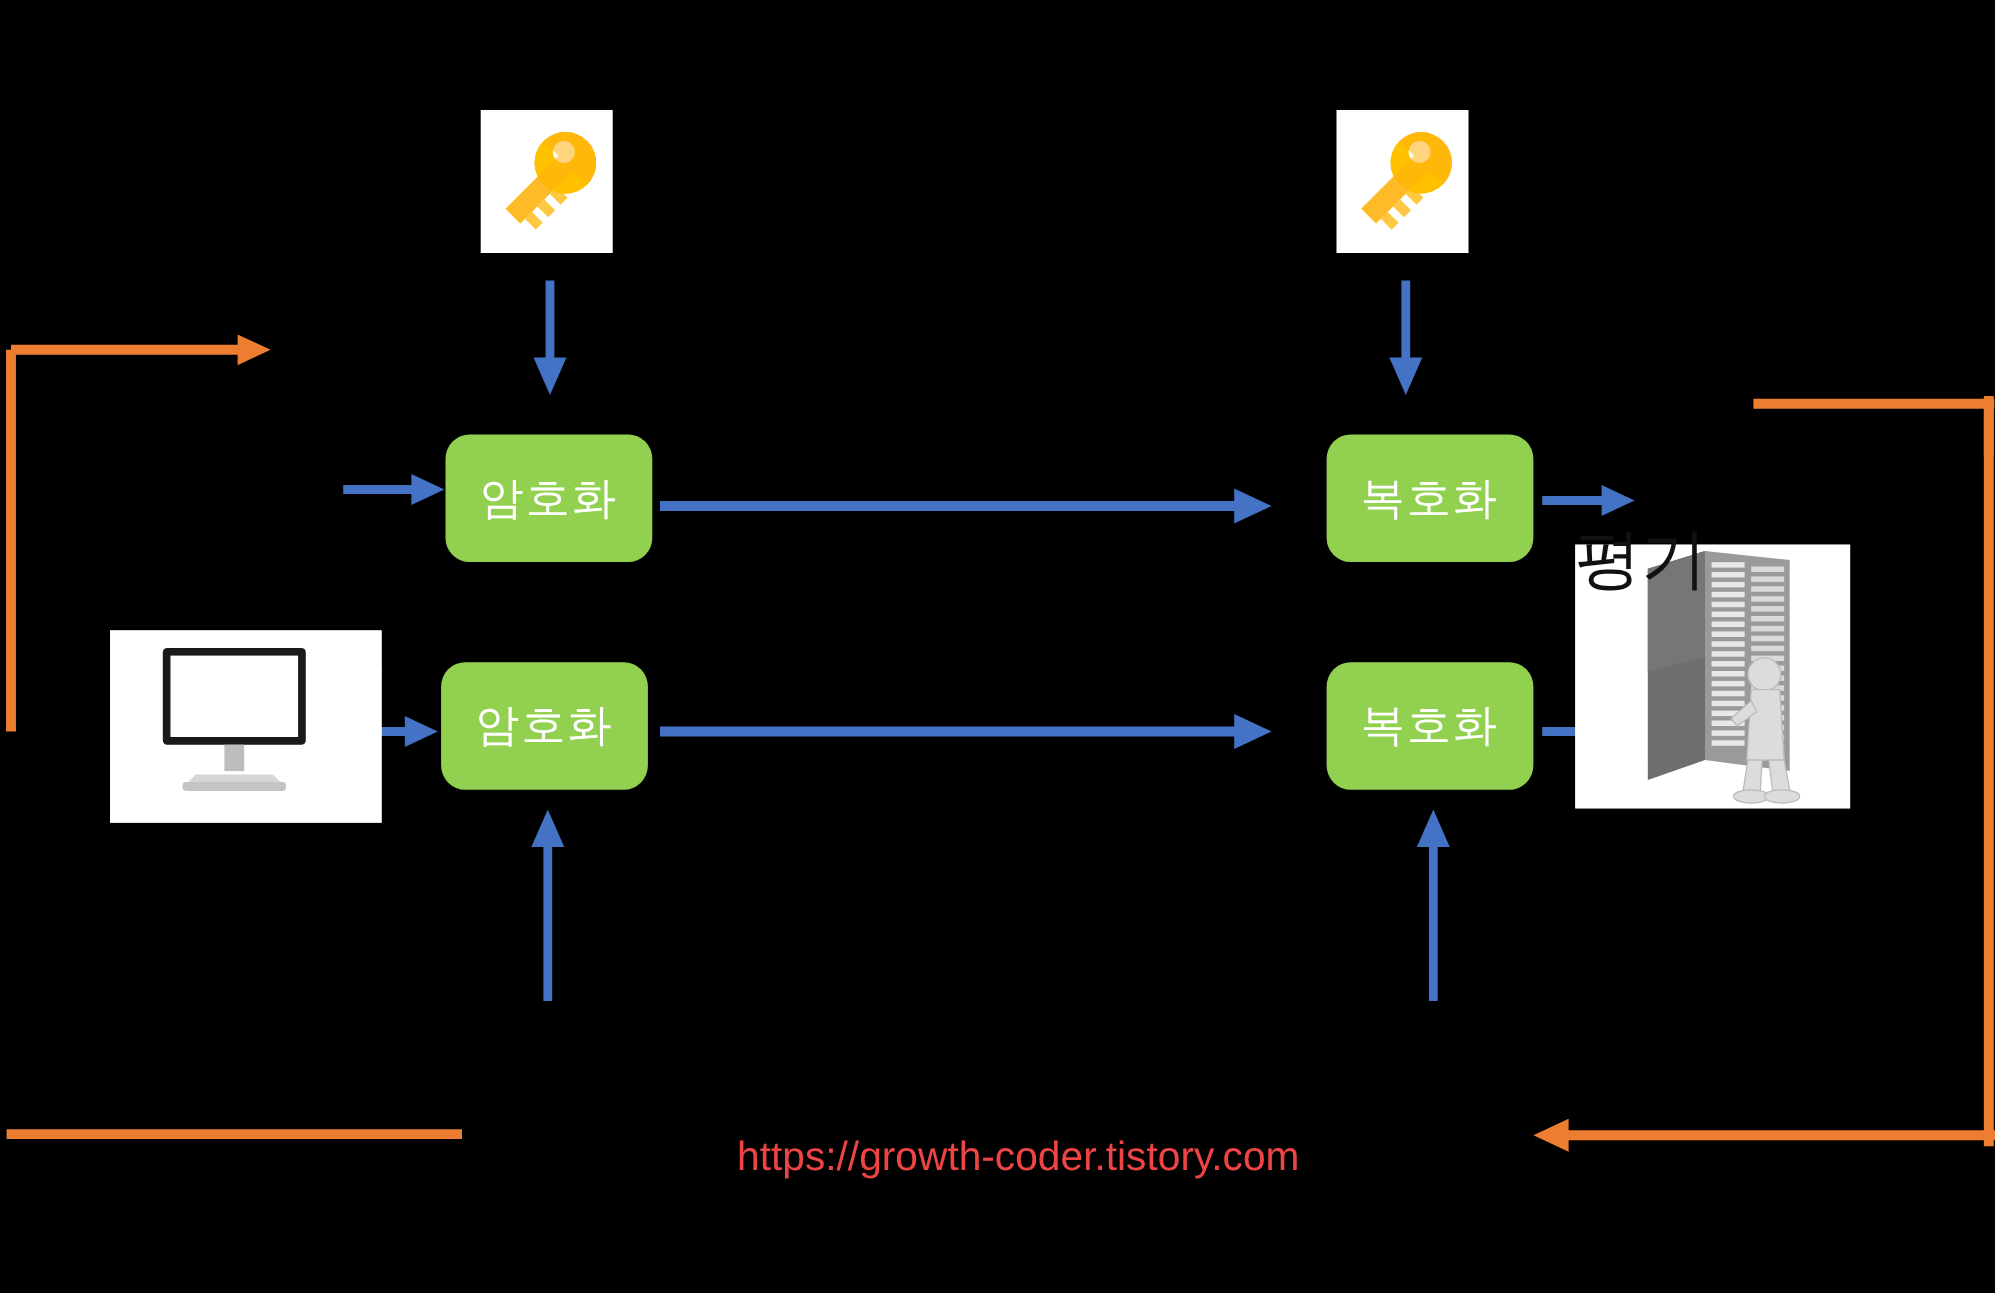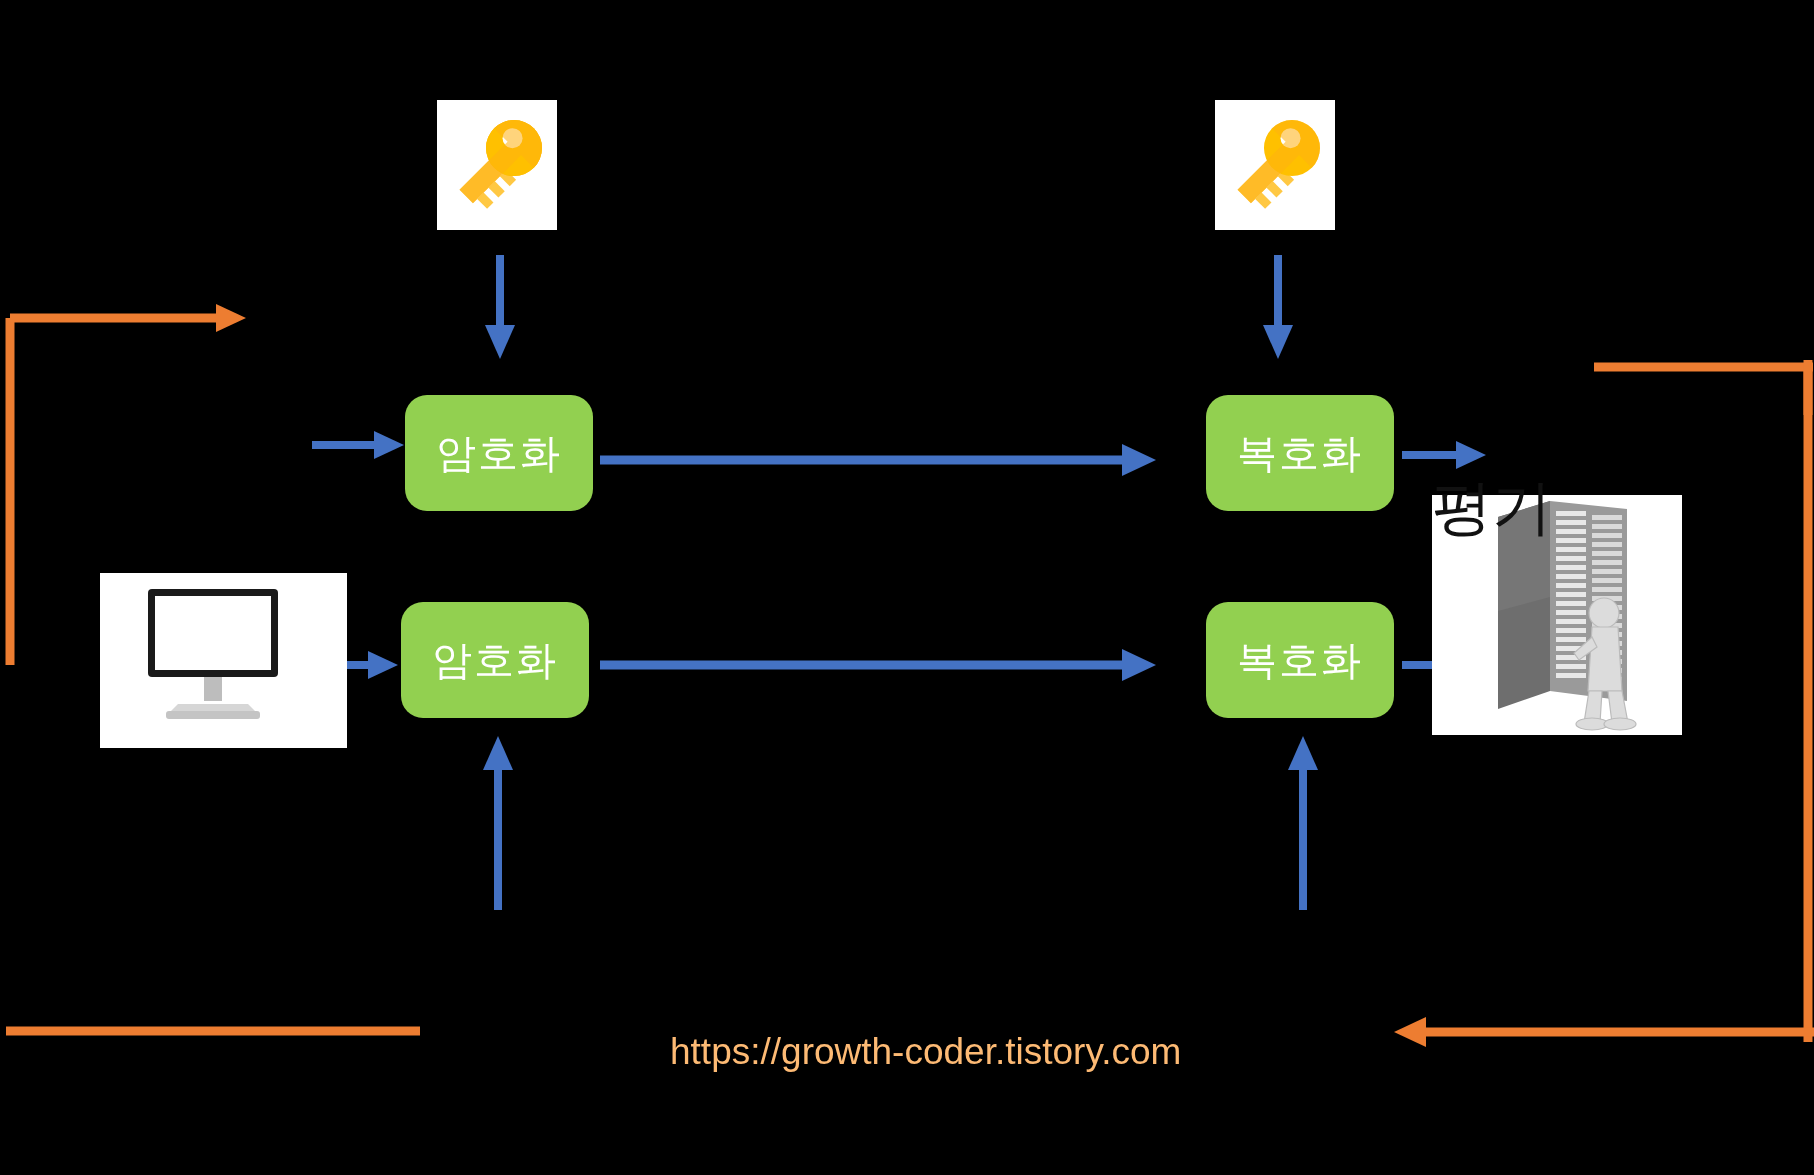--- a/index.html
+++ b/index.html
@@ -64,21 +64,21 @@
     line-height: 1;
     white-space: nowrap;
   }
   .dark-label {
     color: #111111;
     font-size: 40px;
     line-height: 1;
     white-space: nowrap;
   }
   .url-text {
-    color: #fdba74;
+    color: #ef4444;
     font-size: 37px;
     line-height: 1;
     white-space: nowrap;
     letter-spacing: 0px;
     text-align: center;
   }
 </style>
 </head>
 <body>
 

